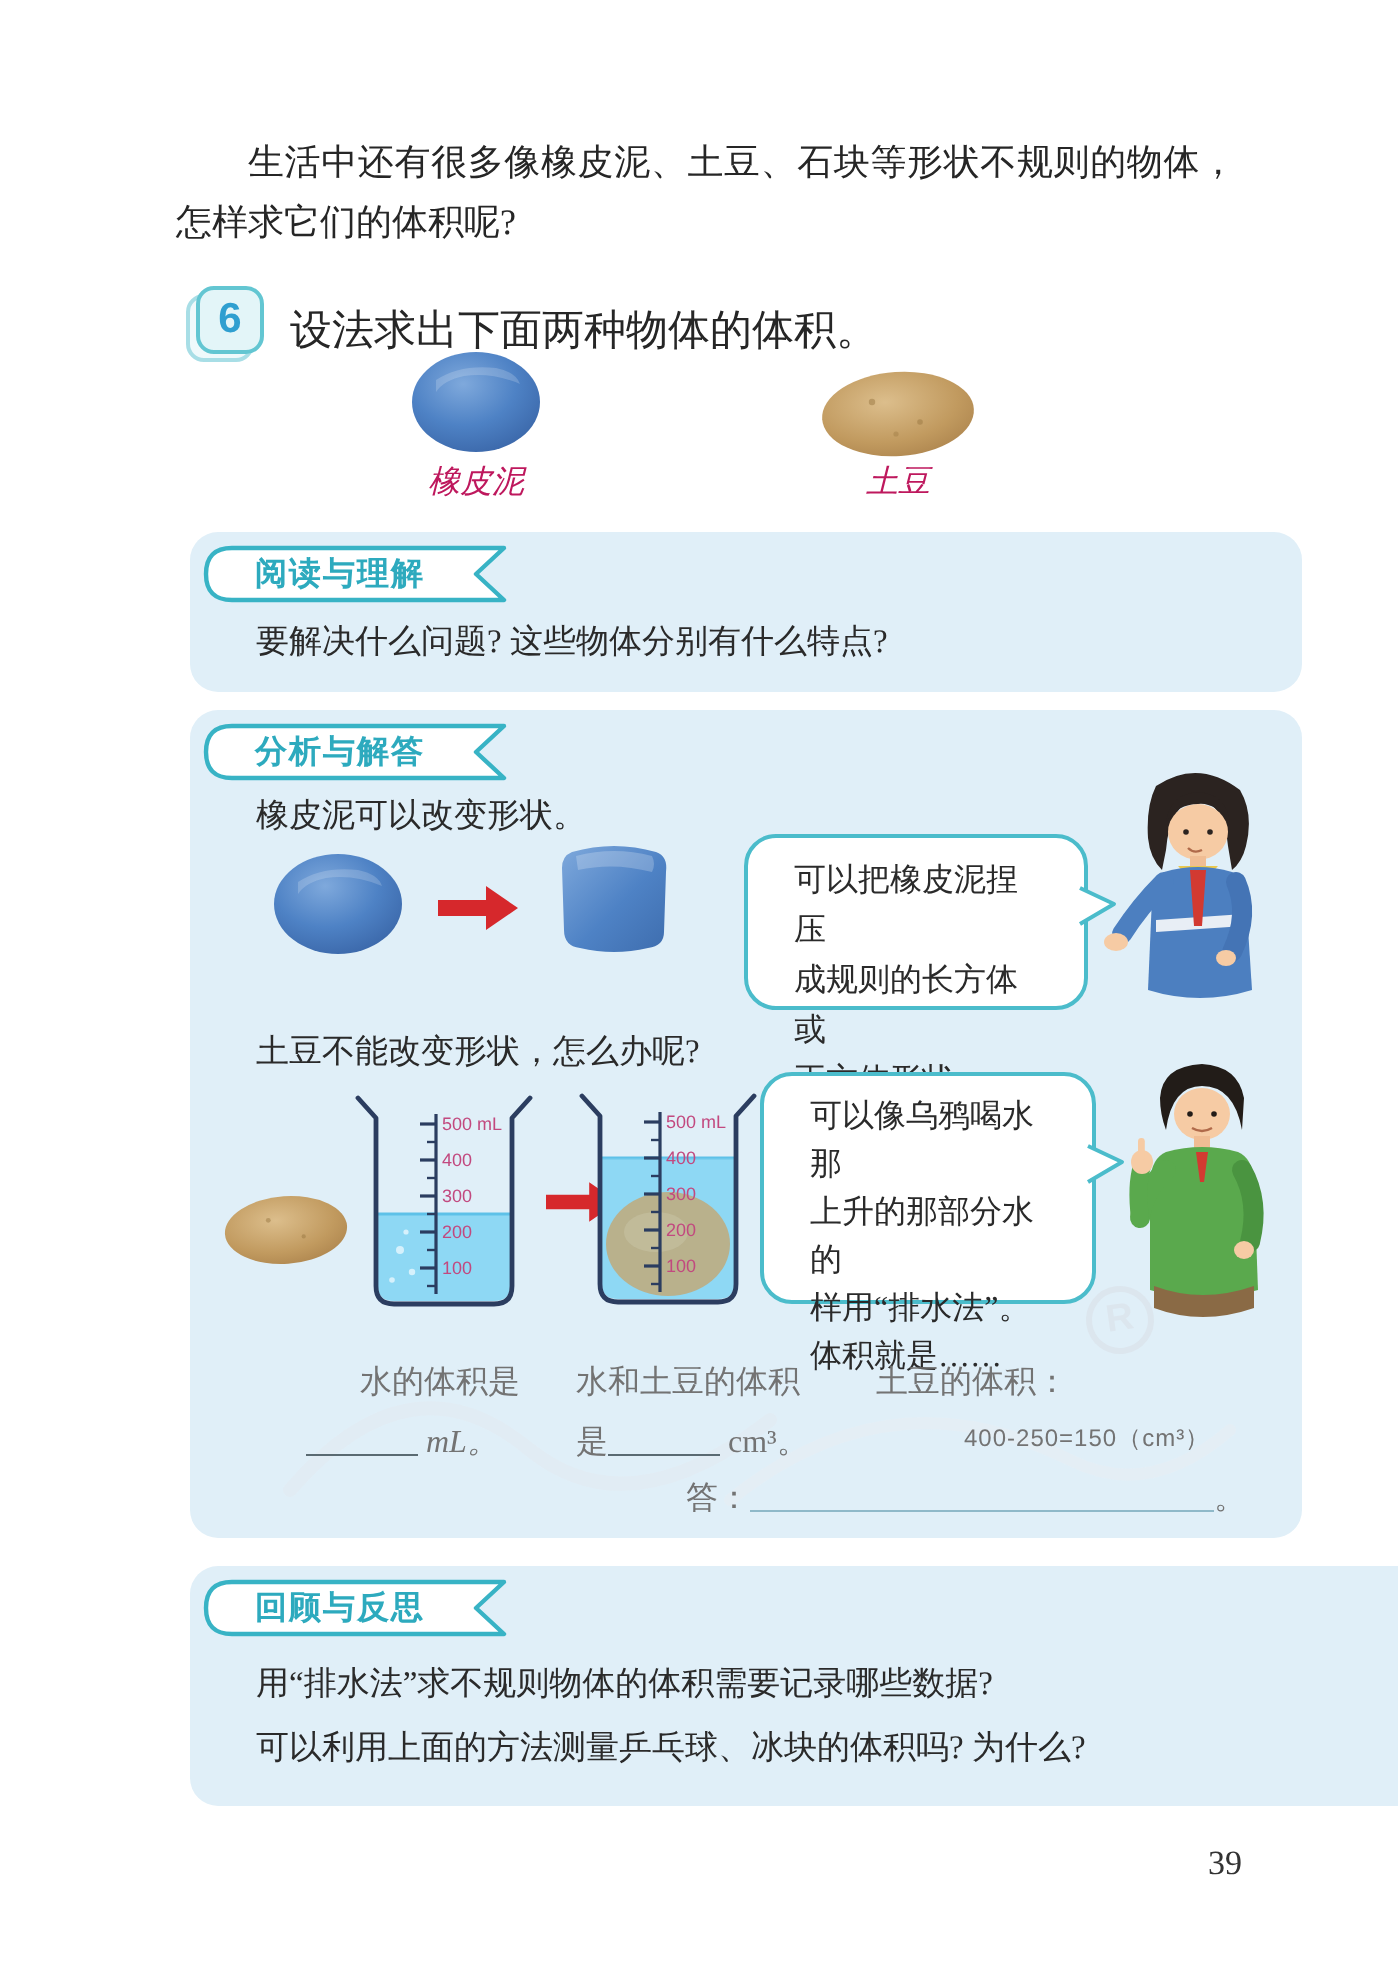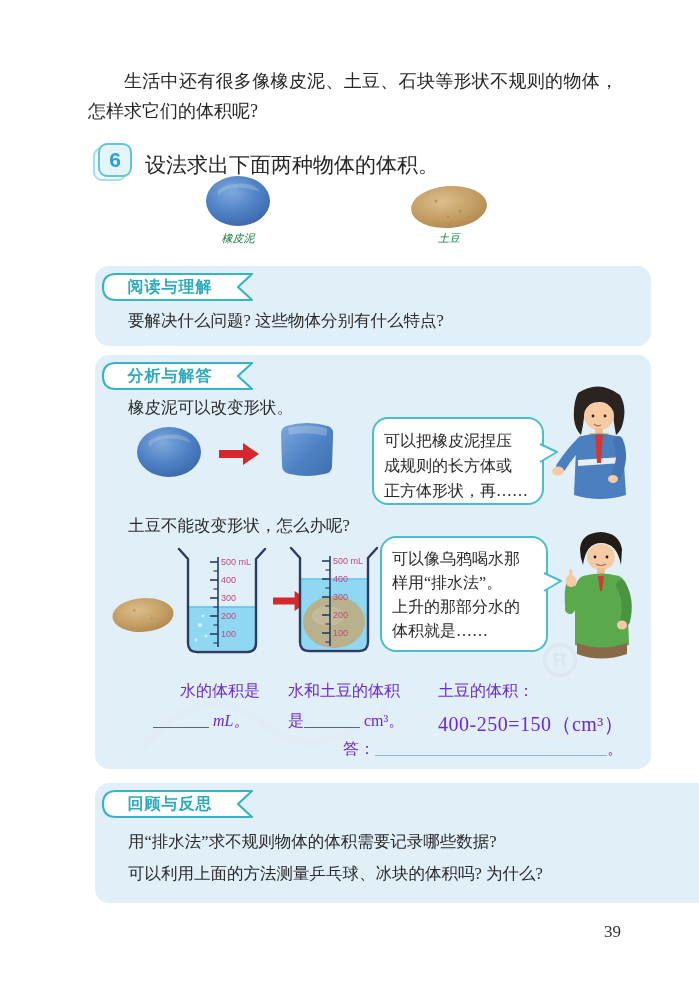--- a/index.html
+++ b/index.html
@@ -12,39 +12,39 @@
   
   .badge-wrap { left:96px; top:143px; width:40px; height:40px; }
   .badge-back { position:absolute; left:-3px; top:4px; width:34px; height:34px;
                 border:2px solid #A8DEE6; border-radius:9px; background:#EFF9FB; }
   .badge-main { position:absolute; left:2px; top:0; width:34px; height:34px;
                 border:2px solid #63C6D2; border-radius:9px; background:#E3F5F8;
                 display:flex; align-items:center; justify-content:center;
                 font-family:"Liberation Sans",sans-serif; font-weight:bold;
                 font-size:21px; color:#2F9FD0; }
   .example-prompt { left:145px; top:151px; font-size:21px; }
-  .obj-label { font-size:11px; font-style:italic; text-align:center; color:#15803d; }
+  .obj-label { font-size:16px; font-style:italic; text-align:center; color:#be185d; }
   
   .sec-box { background:#E0EFF8; border-radius:14px; }
   .banner { position:absolute; left:6px; top:6px; width:154px; height:30px; }
   .banner-text { position:absolute; left:0; top:5px; width:138px; text-align:center;
                  font-family:"Liberation Sans",sans-serif; font-weight:bold;
                  font-size:16px; color:#2DAABE; letter-spacing:1px; }
   .sec-line { position:absolute; font-size:16.5px; color:#2A2A2A; }
   
   .bubble { position:absolute; background:#fff; border:2px solid #4BBCCB;
-            border-radius:16px; padding:9px 10px; font-size:16px; line-height:25px;
+            border-radius:16px; padding:9px 23px; font-size:16px; line-height:25px;
             color:#2A2A2A; }
   .bubble-tail { position:absolute; }
   .blank { display:inline-block; border-bottom:1.5px solid #5A6A72; width:56px;
            height:15px; vertical-align:-2px; }
   .answer-line { display:inline-block; border-bottom:1.5px solid #8FB9C9; width:232px;
                  height:15px; vertical-align:-2px; }
-  .ans-text { position:absolute; font-size:16px; color:#6d28d9; }
-  .eq { font-family:Liberation Serif, serif; font-size:20px; letter-spacing:.5px; }
+  .ans-text { position:absolute; font-size:16px; color:#737373; }
+  .eq { font-family:Liberation Sans, sans-serif; font-size:12px; letter-spacing:.5px;margin-left:44px; }
   .wm-r { position:absolute; left:448px; top:288px; width:34px; height:34px;
           border:3px solid #DCE6EE; border-radius:50%; color:#DCE6EE;
           font-family:"Liberation Sans",sans-serif; font-weight:bold; font-size:19px;
           display:flex; align-items:center; justify-content:center; transform:rotate(-8deg); }
   .page-num { left:604px; top:922px; font-size:17px; color:#333; }
 </style>
 </head>
 <body>
 
 <p class="abs intro">生活中还有很多像橡皮泥、土豆、石块等形状不规则的物体，怎样求它们的体积呢?</p>
@@ -208,22 +208,22 @@
     <line x1="37.5" y1="96" x2="42" y2="96" stroke="#2B3D60" stroke-width="1.2"></line>
     <text x="45" y="18" font-size="9" fill="#C2497F" font-family="Liberation Sans,sans-serif">500 mL</text>
     <text x="45" y="36" font-size="9" fill="#C2497F" font-family="Liberation Sans,sans-serif">400</text>
     <text x="45" y="54" font-size="9" fill="#C2497F" font-family="Liberation Sans,sans-serif">300</text>
     <text x="45" y="72" font-size="9" fill="#C2497F" font-family="Liberation Sans,sans-serif">200</text>
     <text x="45" y="90" font-size="9" fill="#C2497F" font-family="Liberation Sans,sans-serif">100</text>
   </svg>
 
   <div class="bubble" style="left:285px;top:181px;width:168px;height:116px;line-height:24px;">
     <div>可以像乌鸦喝水那</div>
+    <div>上升的那部分水的</div>
     <div>样用“排水法”。</div>
-    <div>上升的那部分水的</div>
     <div>体积就是……</div>
     <svg class="bubble-tail" style="right:-17px;top:34px;" width="20" height="20" viewBox="0 0 20 20">
       <path d="M1,1 L18,9 L1,19" fill="#fff" stroke="#4BBCCB" stroke-width="2" stroke-linejoin="round"></path>
       <rect x="0" y="3" width="2.5" height="14" fill="#fff"></rect>
     </svg>
   </div>
 
   <svg class="abs" style="left:460px;top:176px;" width="95" height="140" viewBox="0 0 95 140">
     <path d="M25,18 Q26,2 46,1 Q64,2 67,18 L66,34 Q62,12 46,12 Q31,12 28,34 Q25,26 25,18 Z" fill="#221C18"></path>
     <ellipse cx="46" cy="26" rx="14" ry="13" fill="#F6CBA4"></ellipse>

